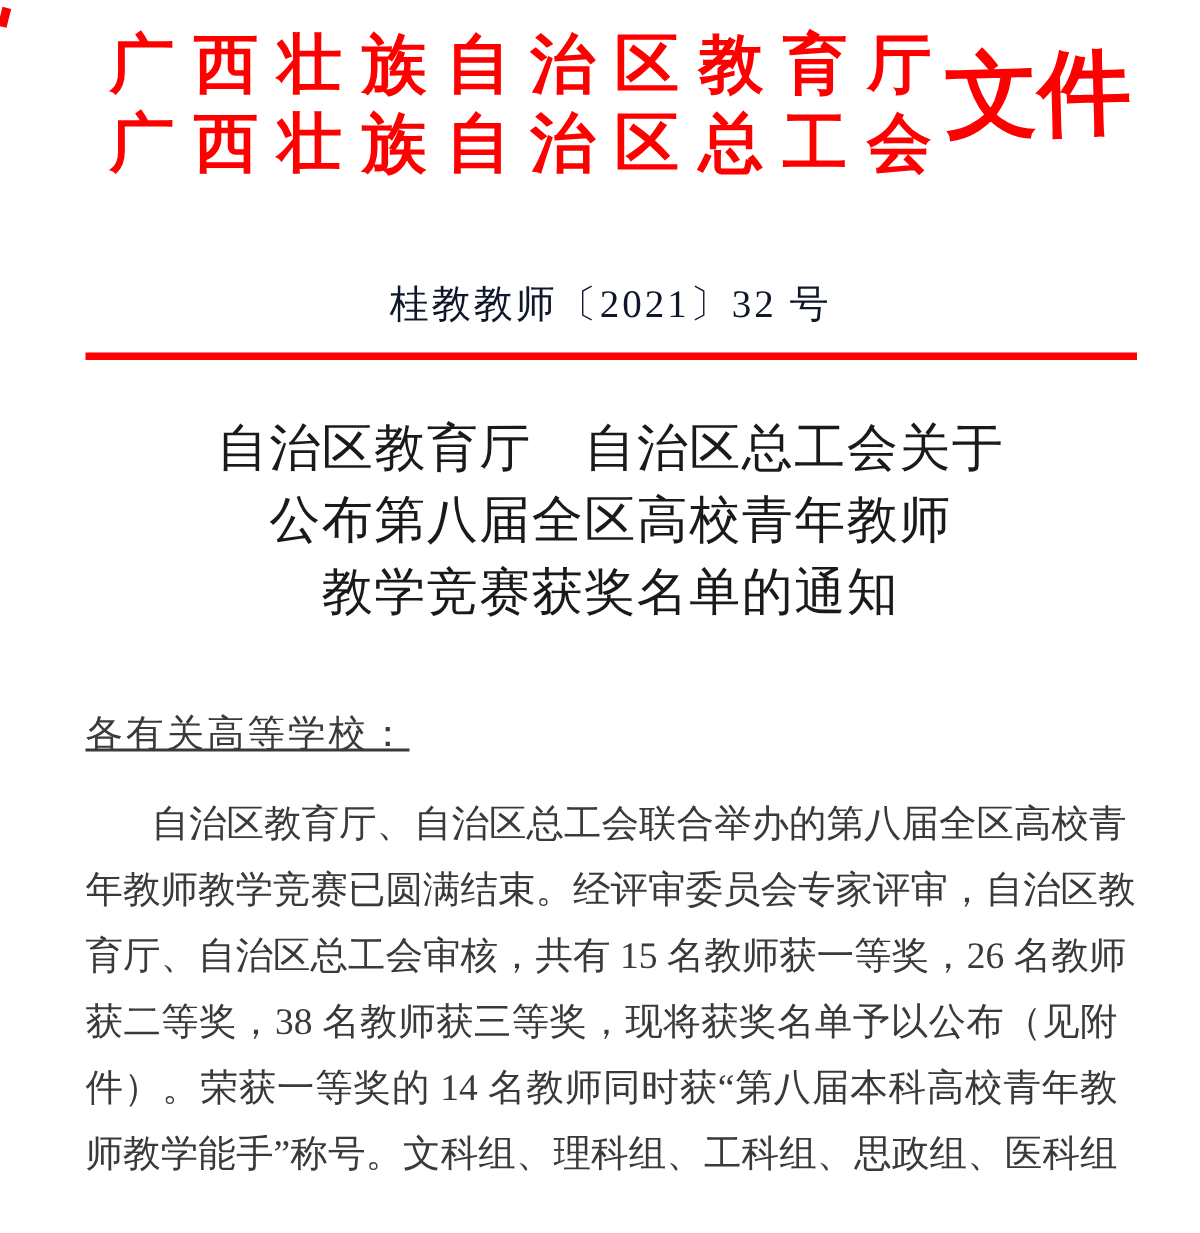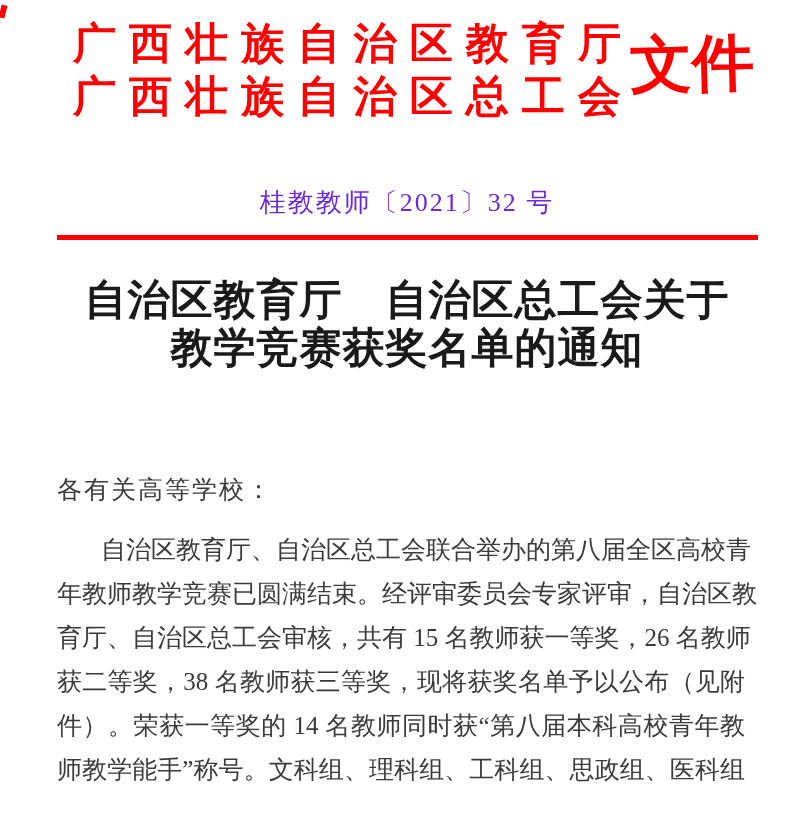--- a/index.html
+++ b/index.html
@@ -26,39 +26,39 @@
   }
   .doc-type{
     position:absolute;top:33px;left:630px;width:118px;
     display:flex;justify-content:space-between;
     color:var(--header-red);font-weight:bold;font-size:62px;line-height:62px;
     transform:rotate(-1.5deg);
   }
   
   .doc-number{
     position:absolute;top:188px;left:57px;width:700px;text-align:center;
-    font-size:26px;letter-spacing:2px;color:#6d28d9;line-height:30px;
+    font-size:26px;letter-spacing:2px;color:#0f172a;line-height:30px;
   }
   
   .red-rule{
     position:absolute;top:235px;left:57px;width:701px;height:5px;
     background:var(--rule-red);
   }
   
   .doc-title{
     position:absolute;top:276px;left:57px;width:700px;text-align:center;
-    font-weight:bold;color:var(--title-text);font-size:42px;line-height:48px;
+    font-weight:normal;color:var(--title-text);font-size:34px;line-height:48px;
     letter-spacing:1px;
   }
   
   .body-text{
     position:absolute;top:468px;left:57px;width:688px;
     font-size:25px;line-height:44px;color:var(--body-text);
   }
-  .salutation{letter-spacing:2px;}
+  .salutation{letter-spacing:2px;text-decoration:underline;}
   .para-line{
     text-align:justify;text-align-last:justify;white-space:nowrap;
   }
   .para-line.indent{padding-left:44px;margin-top:16px;}
 </style>
 </head>
 <body>
 
 <div class="scan-speck"></div>
 
@@ -93,20 +93,21 @@
     <span>文</span>
     <span>件</span>
   </div>
 
 <div class="doc-number">桂教教师〔2021〕32 号</div>
 
 <div class="red-rule"></div>
 
 <h1 class="doc-title" style="margin:0;">
   <div>自治区教育厅　自治区总工会关于</div>
+  <div>公布第八届全区高校青年教师</div>
   <div>教学竞赛获奖名单的通知</div>
 </h1>
 
 <main class="body-text">
   <div class="salutation">各有关高等学校：</div>
   <div class="para-line indent">自治区教育厅、自治区总工会联合举办的第八届全区高校青</div>
   <div class="para-line">年教师教学竞赛已圆满结束。经评审委员会专家评审，自治区教</div>
   <div class="para-line">育厅、自治区总工会审核，共有 15 名教师获一等奖，26 名教师</div>
   <div class="para-line">获二等奖，38 名教师获三等奖，现将获奖名单予以公布（见附</div>
   <div class="para-line">件）。荣获一等奖的 14 名教师同时获“第八届本科高校青年教</div>

